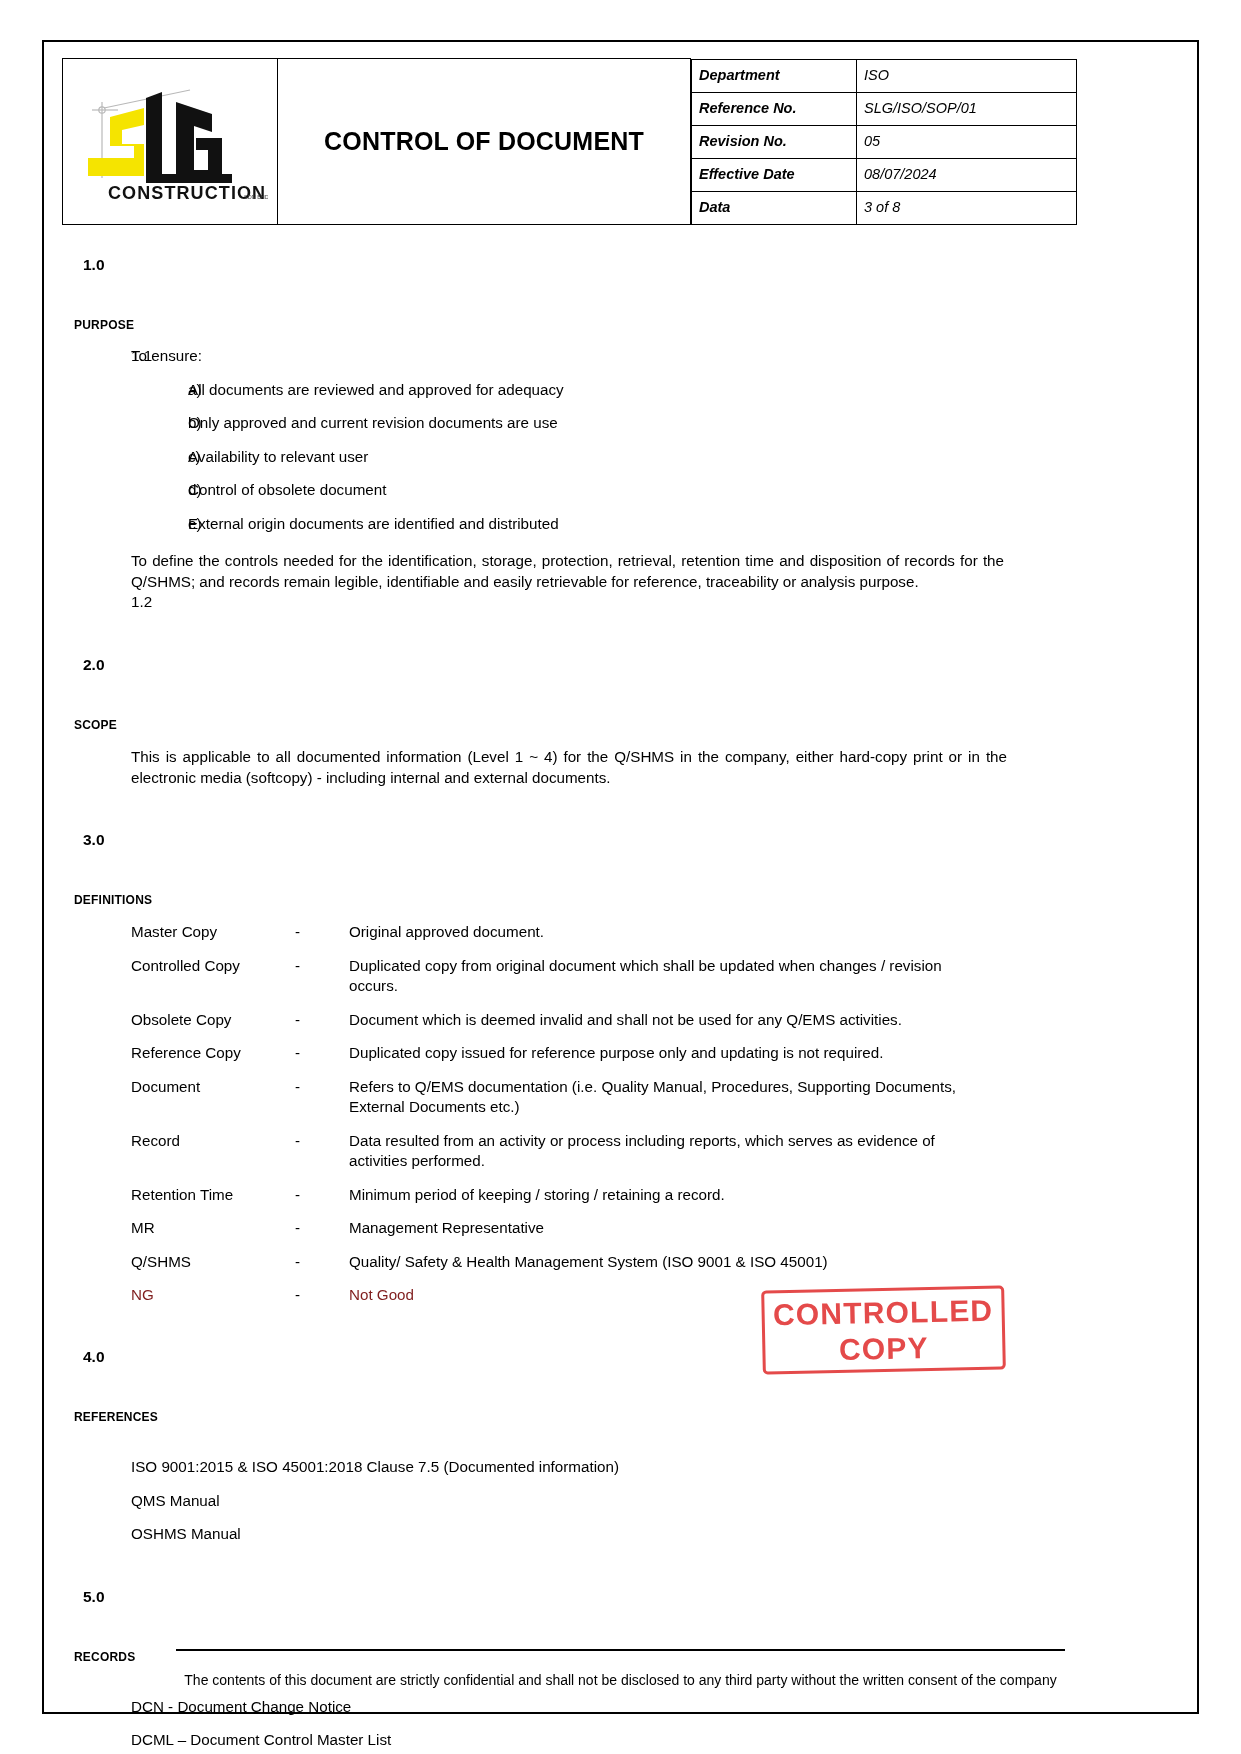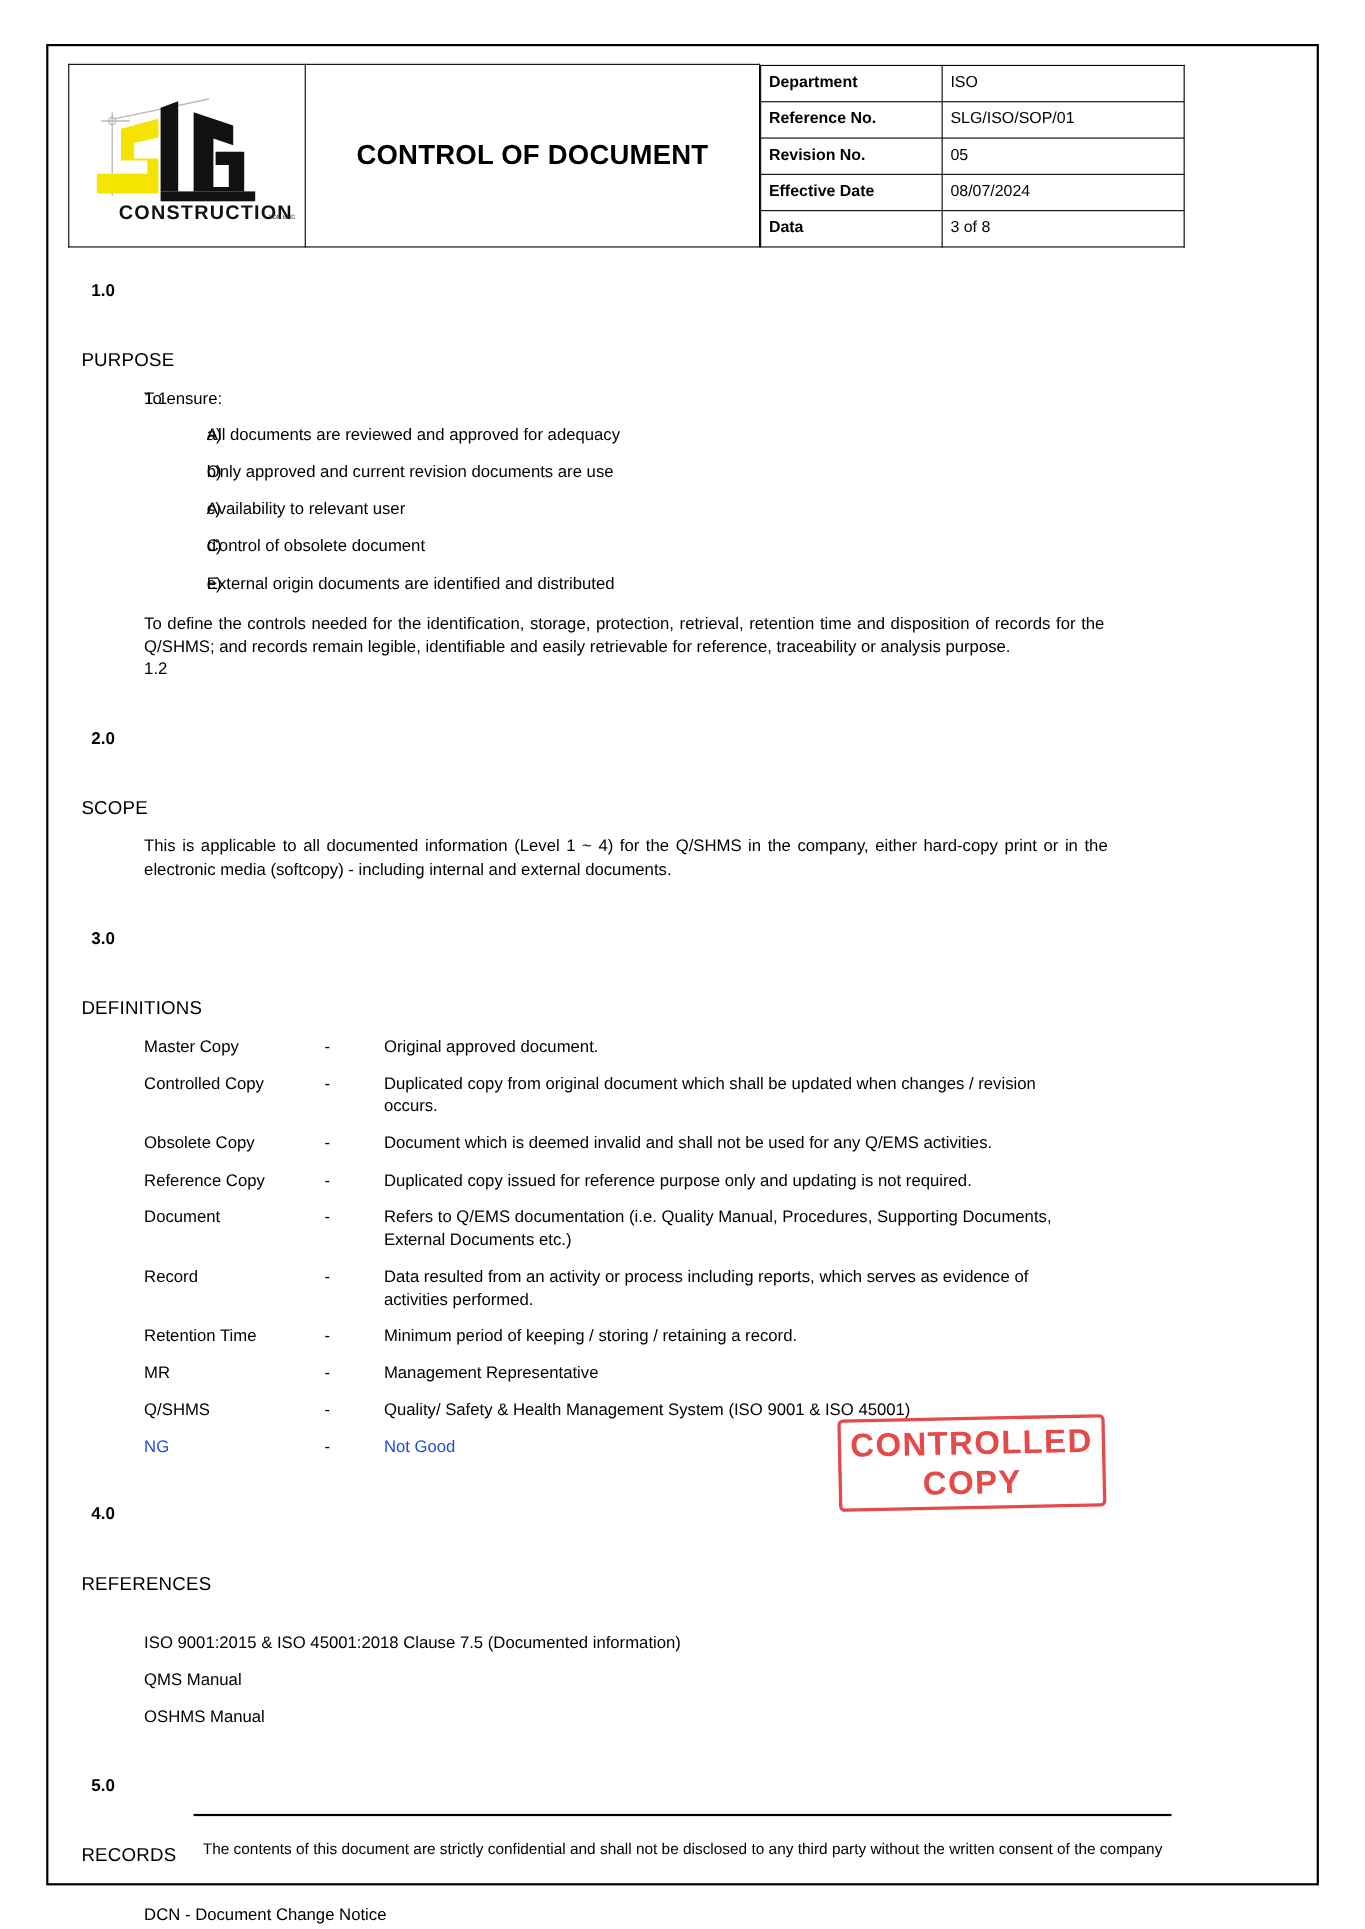--- a/index.html
+++ b/index.html
@@ -57,20 +57,21 @@
     width: 412px;
     text-align: center;
     font-size: 25px;
     font-weight: bold;
     letter-spacing: 0.2px;
   }
   .meta-wrap {
     width: 386px;
     padding: 0 !important;
     border: none !important;
+    font-style: italic;
   }
   .meta-table {
     width: 100%;
     border-collapse: collapse;
     table-layout: fixed;
   }
   .meta-table td {
     border: 1px solid #000000;
     font-size: 14.5px;
     height: 28px;
@@ -106,22 +107,22 @@
   }
   .sec-num {
     width: 62px;
     flex: 0 0 62px;
     font-weight: bold;
     font-size: 15.5px;
     padding-left: 9px;
     box-sizing: border-box;
   }
   .sec-title {
-    font-weight: normal;
-    font-size: 17px;
+    font-weight: bold;
+    font-size: 12px;
     letter-spacing: 0.2px;
   }
   .sub {
     display: flex;
     margin-top: 13px;
   }
   .sub-num {
     width: 57px;
     flex: 0 0 57px;
     padding-left: 57px;
@@ -184,21 +185,21 @@
   }
   .def-dash {
     width: 54px;
     flex: 0 0 54px;
   }
   .def-desc {
     flex: 1 1 auto;
     max-width: 610px;
   }
   .def-desc.wide { max-width: 620px; }
-  .def-blue { color: #1d4ed8; }
+  .def-blue { color: #7f1d1d; }
 
   
   .list-plain {
     margin-top: 32px;
     margin-left: 57px;
   }
   .list-plain div {
     margin-top: 13px;
   }
   .list-plain div:first-child { margin-top: 0; }

